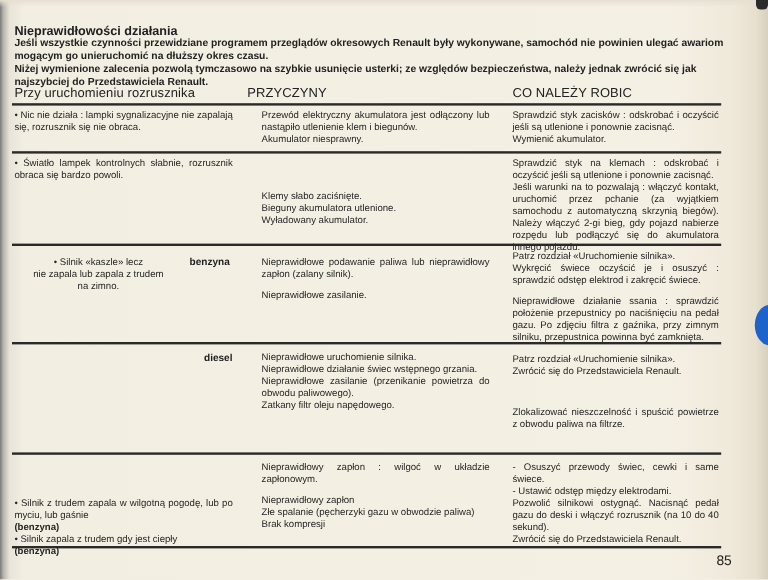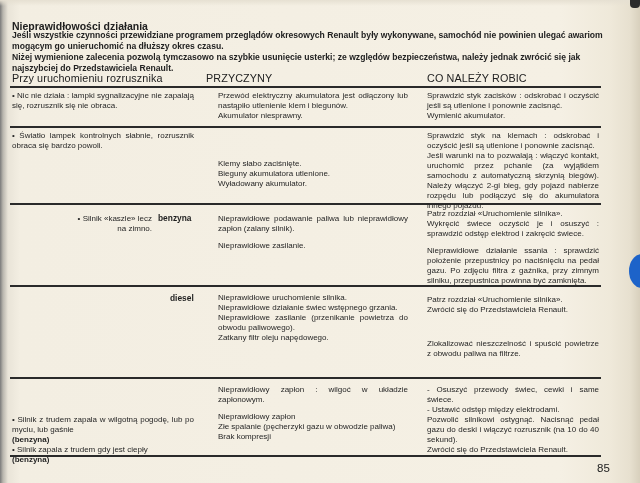--- a/index.html
+++ b/index.html
@@ -71,22 +71,23 @@
 <div class="cell" style="left:218px; top:147px; width:190px;margin-top:12px;">
   <p>Klemy słabo zaciśnięte.</p>
   <p>Bieguny akumulatora utlenione.</p>
   <p>Wyładowany akumulator.</p>
 </div>
 <div class="cell" style="left:427px; top:131px; width:172px;">
   <p>Sprawdzić styk na klemach : odskrobać i oczyścić jeśli są utlenione i ponownie zacisnąć.</p>
   <p>Jeśli warunki na to pozwalają : włączyć kontakt, uruchomić przez pchanie (za wyjątkiem samochodu z automatyczną skrzynią biegów). Należy włączyć 2-gi bieg, gdy pojazd nabierze rozpędu lub podłączyć się do akumulatora innego pojazdu.</p>
 </div>
 
-<div class="cell" style="left:12px; top:214px; width:140px; text-align:right;">
+<div class="cell" style="left:12px; top:214px; width:140px; text-align:center;">
   <p>• Silnik «kaszle» lecz</p>
+  <p>nie zapala lub zapala z trudem</p>
   <p>na zimno.</p>
 </div>
 <div class="fuel" style="left:158px; top:213px;">benzyna</div>
 <div class="cell" style="left:218px; top:214px; width:190px;">
   <p>Nieprawidłowe podawanie paliwa lub nieprawidłowy zapłon (zalany silnik).</p>
   <div class="gap"></div>
   <p>Nieprawidłowe zasilanie.</p>
 </div>
 <div class="cell" style="left:427px; top:209px; width:172px;">
   <p>Patrz rozdział «Uruchomienie silnika».</p>

